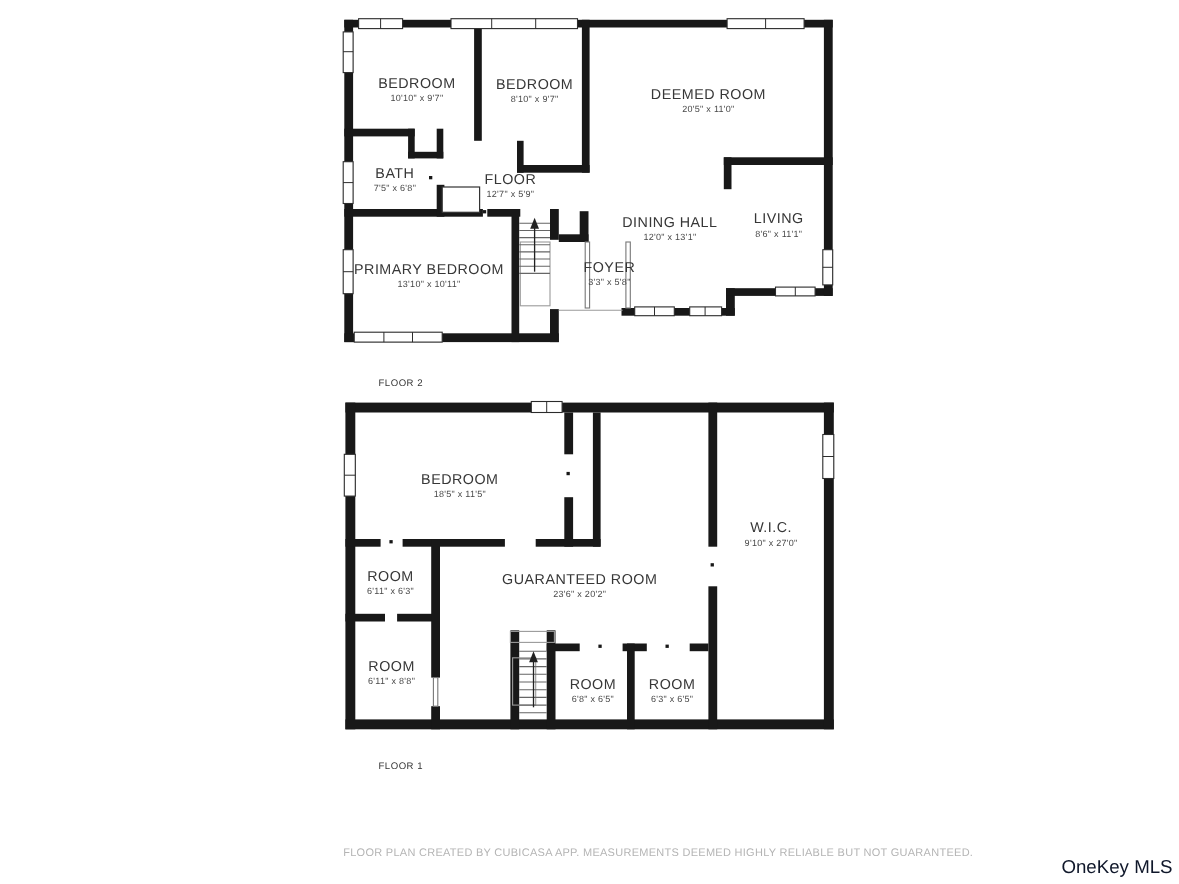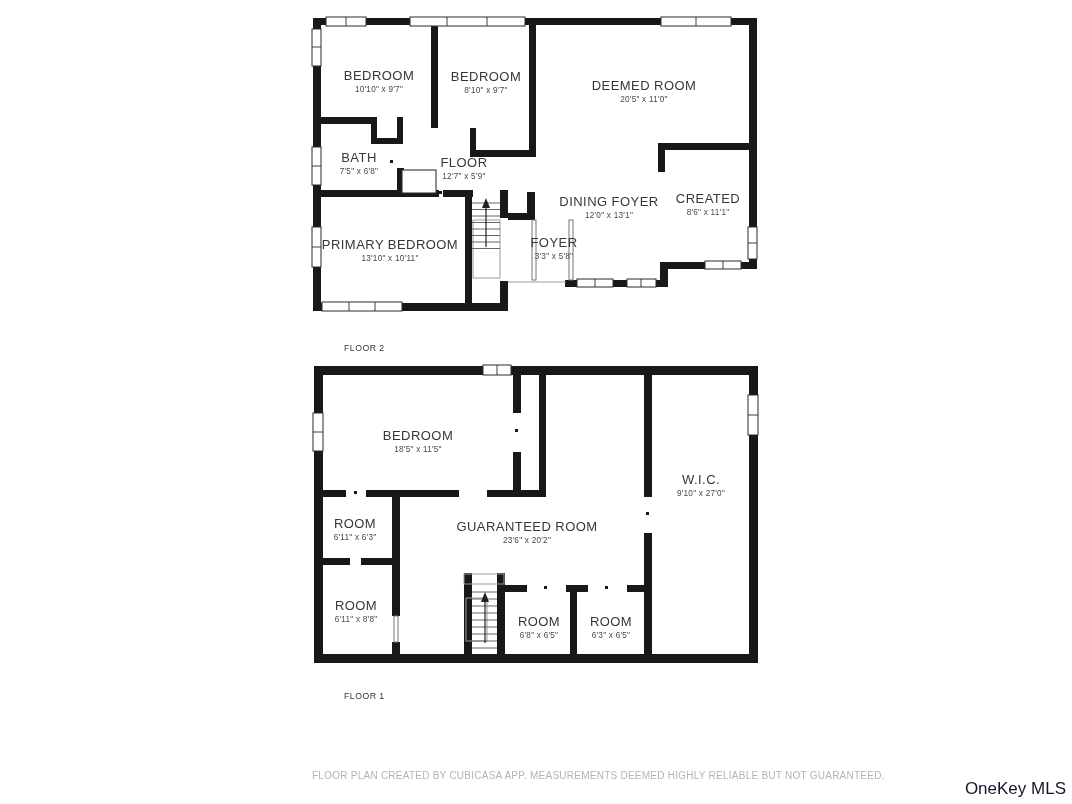--- a/index.html
+++ b/index.html
@@ -180,25 +180,25 @@
 </div>
 <div class="room-label" style="left:359px;top:163px">
   <span class="room-name">BATH</span>
   <span class="room-dims">7'5" x 6'8"</span>
 </div>
 <div class="room-label" style="left:464px;top:168px">
   <span class="room-name">FLOOR</span>
   <span class="room-dims">12'7" x 5'9"</span>
 </div>
 <div class="room-label" style="left:609px;top:207px">
-  <span class="room-name">DINING FOYER</span>
+  <span class="room-name">DINING HALL</span>
   <span class="room-dims">12'0" x 13'1"</span>
 </div>
 <div class="room-label" style="left:708px;top:204px">
-  <span class="room-name">CREATED</span>
+  <span class="room-name">LIVING</span>
   <span class="room-dims">8'6" x 11'1"</span>
 </div>
 <div class="room-label" style="left:390px;top:250px">
   <span class="room-name">PRIMARY BEDROOM</span>
   <span class="room-dims">13'10" x 10'11"</span>
 </div>
 <div class="room-label" style="left:554px;top:248px">
   <span class="room-name">FOYER</span>
   <span class="room-dims">3'3" x 5'8"</span>
 </div>

